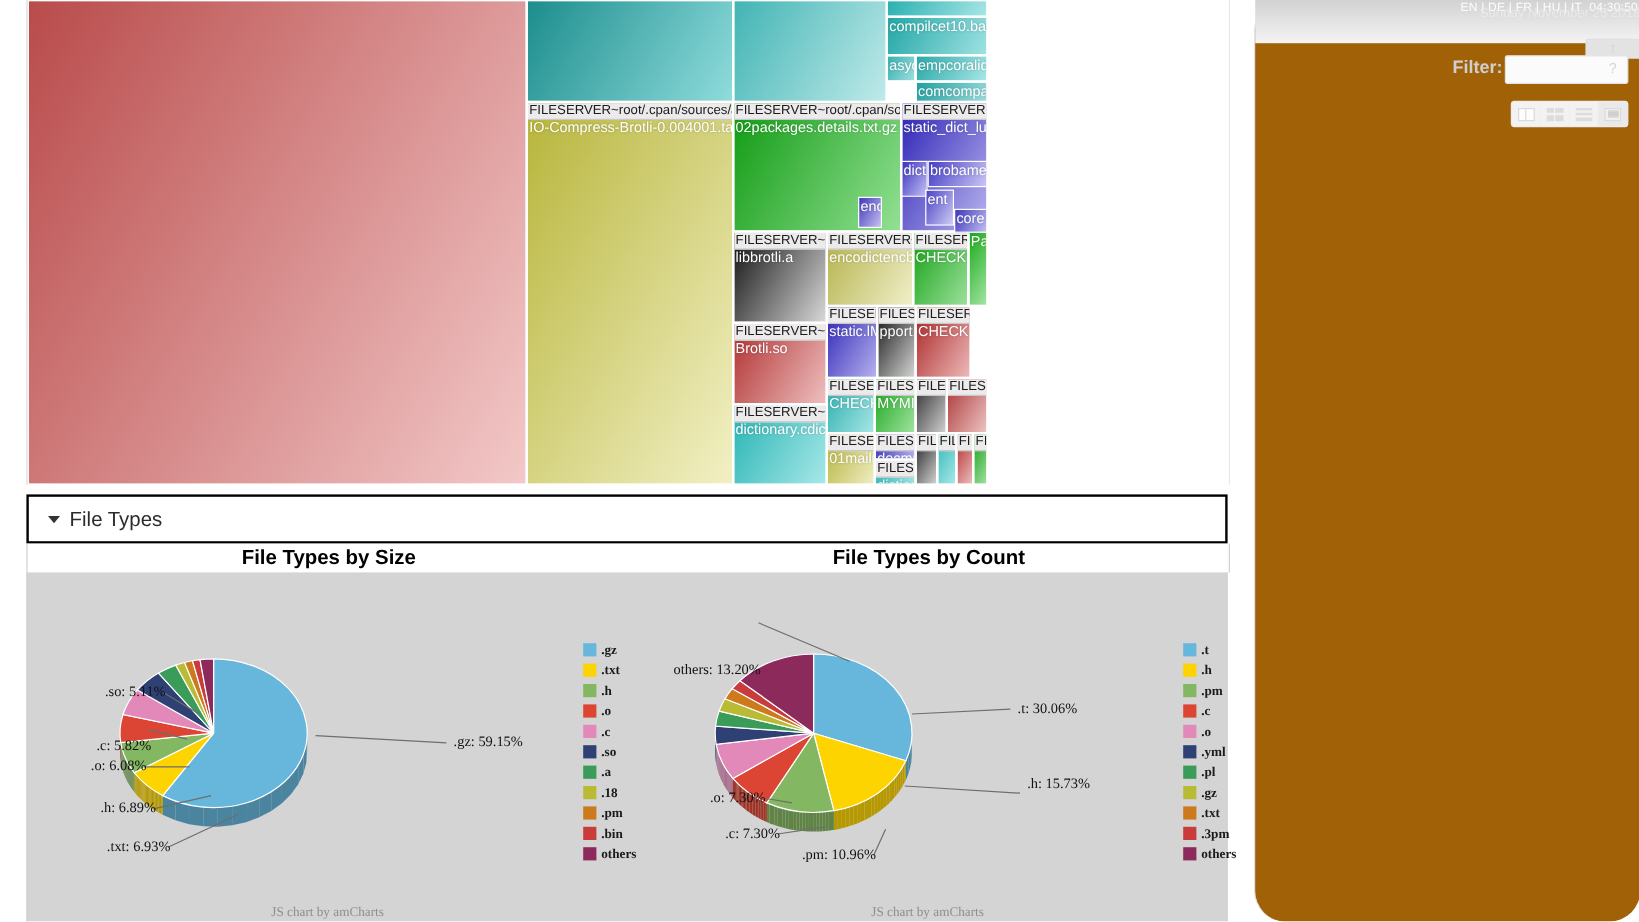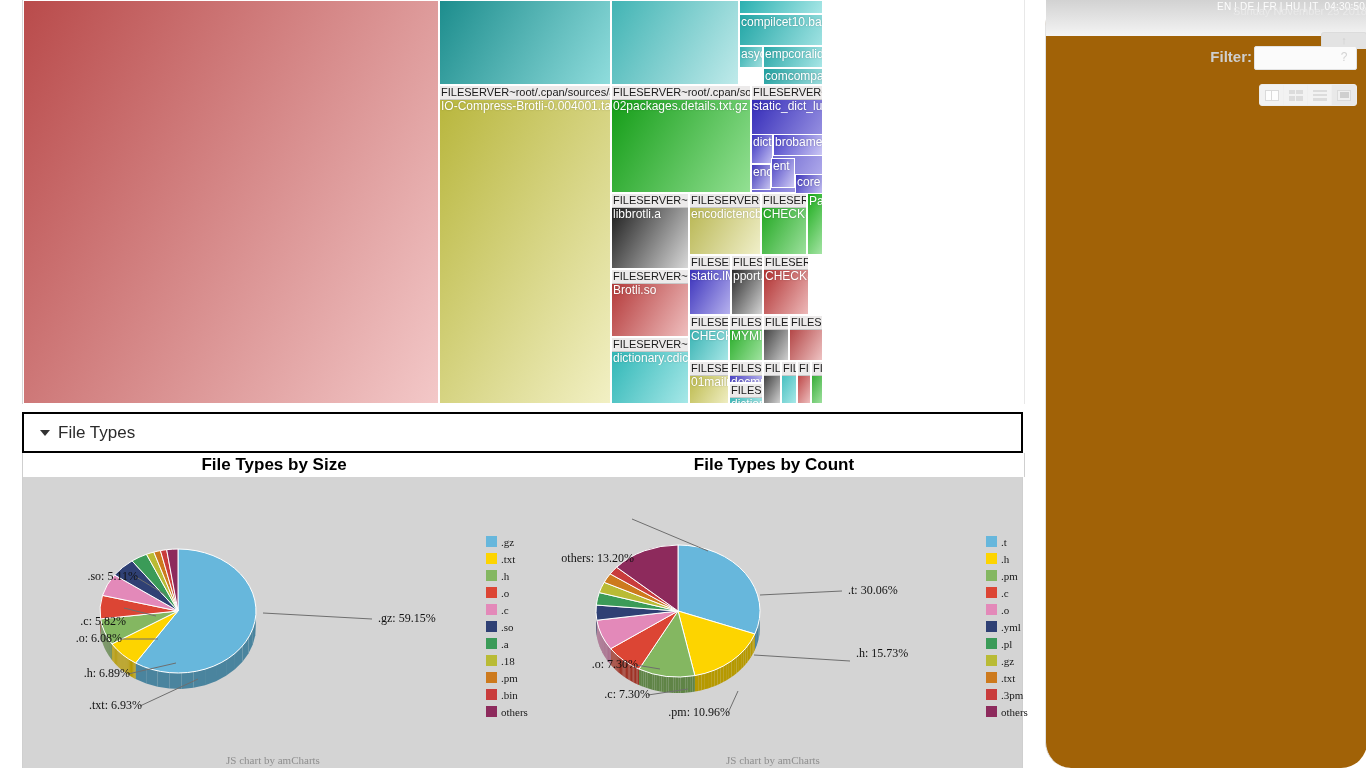--- a/index.html
+++ b/index.html
@@ -130,21 +130,21 @@
   #p-size{left:0;}
   #p-count{left:500px;}
 
   .amlogo{
     position:absolute;bottom:2px;left:0;width:500px;text-align:center;
     font-size:11px;color:#8e8e8e;font-family:"Liberation Serif",serif;
   }
 
   .pie-svg{position:absolute;left:60px;top:18px;}
 
-  .legend{position:absolute;top:56px;width:110px;}
+  .legend{position:absolute;top:56px;width:110px;font-weight:bold;}
   .leg-row{height:17px;display:flex;align-items:center;}
   .leg-sw{width:11px;height:11px;margin-right:4px;display:inline-block;}
   .leg-tx{font-size:11px;color:#1a1a1a;font-family:"Liberation Serif",serif;}
 
   .callout{position:absolute;font-size:12px;color:#111;font-family:"Liberation Serif",serif;white-space:nowrap;}
 </style>
 </head>
 <body>
 
 <div id="root">
@@ -179,21 +179,21 @@
         <div class="tm" style="left: 728px; top: 85px; width: 72px; height: 108px; background: linear-gradient(120deg, rgb(43, 34, 181), rgb(185, 180, 239)); border: 1px solid rgb(255, 255, 255);">
           <div class="cap">FILESERVER~r</div>
           <div class="ttl">static_dict_lut.h</div>
         </div>
         <div class="tm noCap" style="left: 728px; top: 134px; width: 22px; height: 30px; background: linear-gradient(120deg, rgb(58, 50, 192), rgb(194, 190, 242)); border: 1px solid rgb(255, 255, 255);">
           <div class="ttl">dictio</div>
         </div>
         <div class="tm noCap" style="left: 750px; top: 134px; width: 50px; height: 22px; background: linear-gradient(120deg, rgb(70, 62, 199), rgb(202, 198, 244)); border: 1px solid rgb(255, 255, 255);">
           <div class="ttl">brobameco</div>
         </div>
-        <div class="tm noCap" style="left: 728px; top: 164px; width: 20px; height: 26px; background: linear-gradient(120deg, rgb(64, 56, 187), rgb(198, 194, 240)); border: 1px solid rgb(255, 255, 255);">
+        <div class="tm noCap" style="left: 692px; top: 164px; width: 20px; height: 26px; background: linear-gradient(120deg, rgb(64, 56, 187), rgb(198, 194, 240)); border: 1px solid rgb(255, 255, 255);">
           <div class="ttl">enc</div>
         </div>
         <div class="tm noCap" style="left: 748px; top: 158px; width: 24px; height: 30px; background: linear-gradient(120deg, rgb(75, 67, 196), rgb(207, 203, 245)); border: 1px solid rgb(255, 255, 255);">
           <div class="ttl">ent</div>
         </div>
         <div class="tm noCap" style="left: 772px; top: 174px; width: 28px; height: 22px; background: linear-gradient(120deg, rgb(63, 55, 189), rgb(199, 195, 242)); border: 1px solid rgb(255, 255, 255);">
           <div class="ttl">core</div>
         </div>
         <div class="tm" style="left: 588px; top: 193px; width: 78px; height: 76px; background: linear-gradient(120deg, rgb(16, 16, 16), rgb(216, 216, 216)); border: 1px solid rgb(255, 255, 255);">
           <div class="cap">FILESERVER~ro</div>

